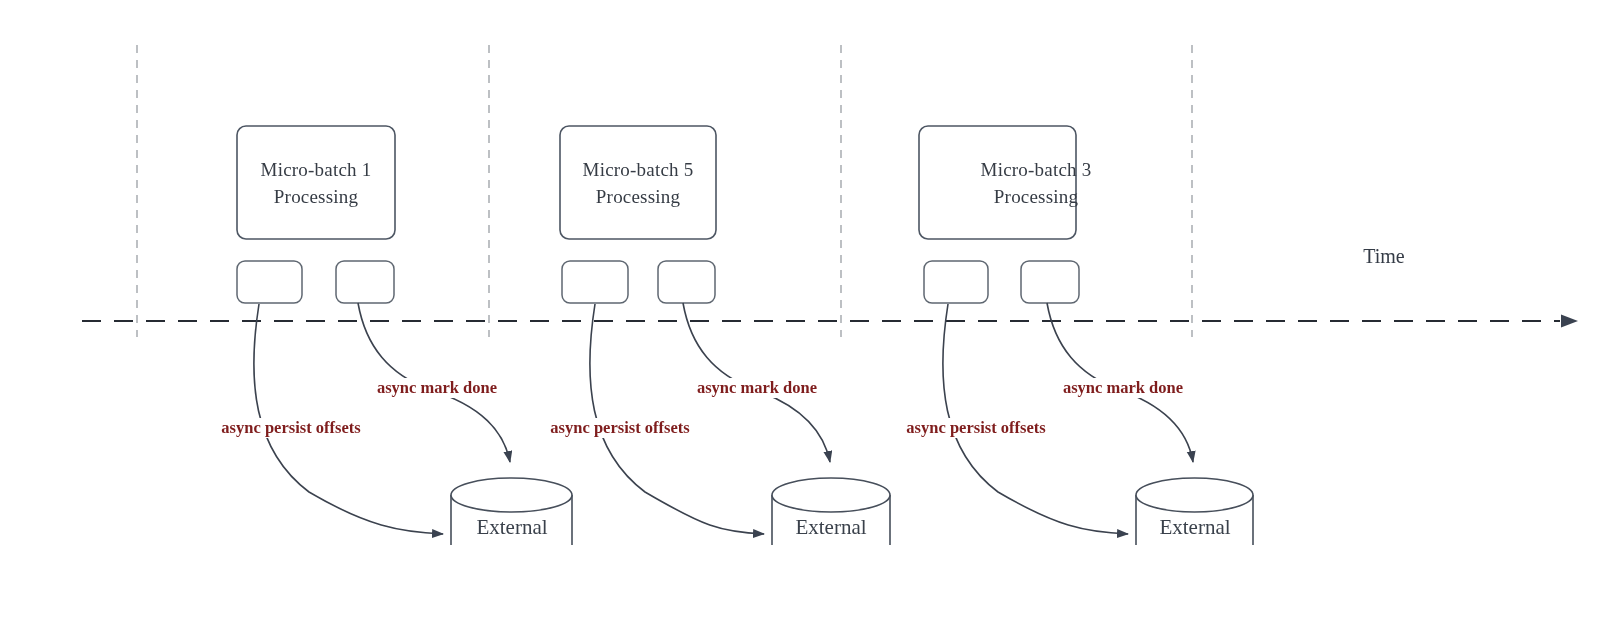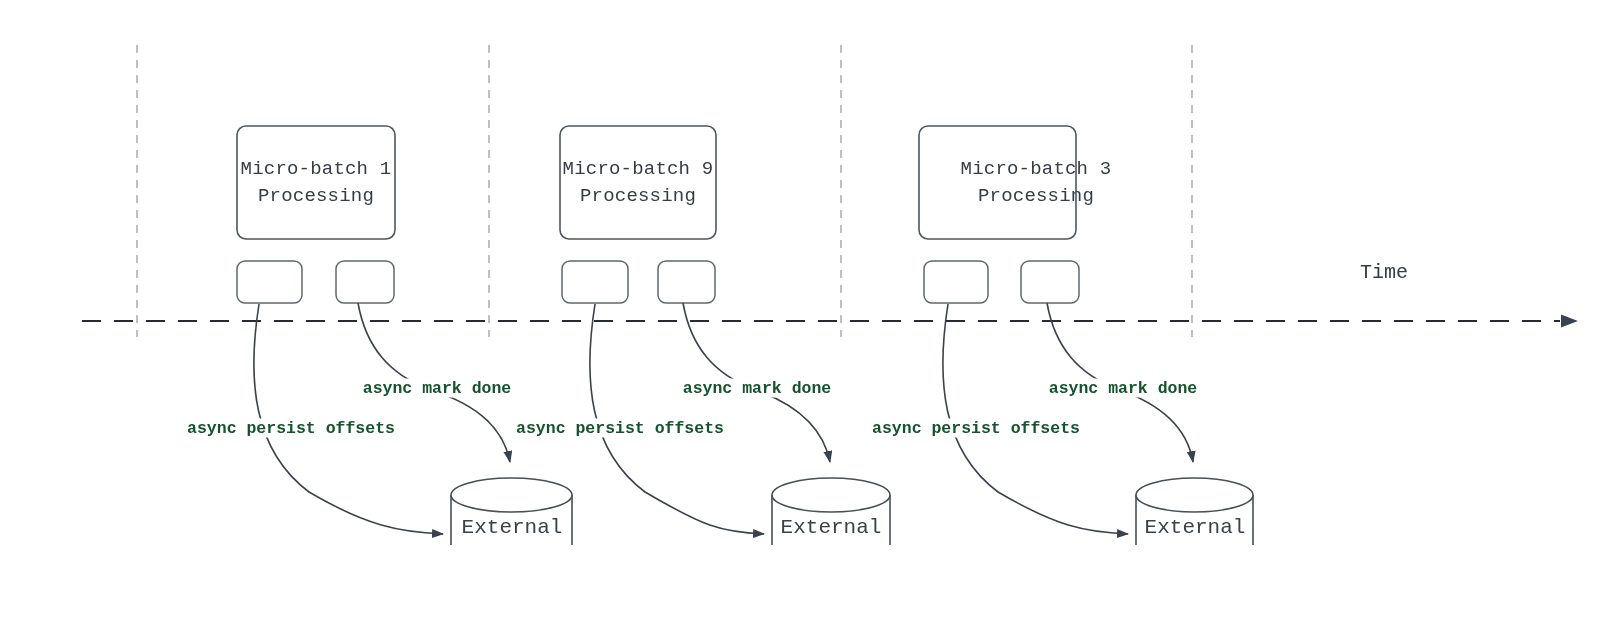--- a/index.html
+++ b/index.html
@@ -1,34 +1,34 @@
 <!DOCTYPE html>
 <html><head>
 <meta charset="utf-8">
 <style>
   html,body{margin:0;padding:0;background:#ffffff;}
   .canvas{
     position:relative;
     width:1600px;height:545px;
     background:#ffffff;
-    font-family:Liberation Mono, monospace;
+    font-family:Liberation Serif, serif;
     overflow:hidden;
   }
   .canvas svg{position:absolute;left:0;top:0;}
   .overlay{position:absolute;transform:translate(-50%,-50%);text-align:center;}
   .box-label{
     font-size:19px;line-height:27px;color:#363c45;
     white-space:pre-line;letter-spacing:.2px;
   }
   .storage-label{
     font-size:21px;line-height:27px;color:#3a414b;
     white-space:pre-line;
   }
   .annot{
-    font-size:16.5px;font-weight:bold;color:#14532d;
+    font-size:16.5px;font-weight:bold;color:#7f1d1d;
     background:#ffffff;padding:0 3px;white-space:nowrap;
   }
   .time-label{font-size:20px;color:#343b46;}
 </style>
 </head>
 <body>
 
 <div class="canvas">
 
   <svg width="1600" height="642" viewBox="0 0 1600 642">
@@ -66,34 +66,34 @@
     <rect x="924" y="261" width="64" height="42" rx="8" fill="#ffffff" stroke="#5f6771" stroke-width="1.5"></rect>
     <rect x="1021" y="261" width="58" height="42" rx="8" fill="#ffffff" stroke="#5f6771" stroke-width="1.5"></rect>
     <path d="M948,304 C936,380 942,450 998,492 C1056,526 1084,532 1128,534" fill="none" stroke="#3b424e" stroke-width="1.6" marker-end="url(#arrowhead)"></path>
     <path d="M1047,303 C1055,348 1079,374 1117,389 C1167,406 1188,432 1193,462" fill="none" stroke="#3b424e" stroke-width="1.6" marker-end="url(#arrowhead)"></path>
     <path d="M1136,495 L1136,574 A58.5,17 0 0 0 1253,574 L1253,495" fill="#ffffff" stroke="#474f5b" stroke-width="1.6"></path>
     <ellipse cx="1194.5" cy="495" rx="58.5" ry="17" fill="#ffffff" stroke="#474f5b" stroke-width="1.6"></ellipse>
   </svg>
 
   <div class="overlay box-label" style="left:316px;top:183px;">Micro-batch 1
 Processing</div>
-  <div class="overlay box-label" style="left:638px;top:183px;">Micro-batch 9
+  <div class="overlay box-label" style="left:638px;top:183px;">Micro-batch 5
 Processing</div>
   <div class="overlay box-label" style="left:1036px;top:183px;">Micro-batch 3
 Processing</div>
 
   <div class="overlay annot" style="left:291px;top:428px;">async persist offsets</div>
   <div class="overlay annot" style="left:620px;top:428px;">async persist offsets</div>
   <div class="overlay annot" style="left:976px;top:428px;">async persist offsets</div>
 
   <div class="overlay annot" style="left:437px;top:388px;">async mark done</div>
   <div class="overlay annot" style="left:757px;top:388px;">async mark done</div>
   <div class="overlay annot" style="left:1123px;top:388px;">async mark done</div>
 
   <div class="overlay storage-label" style="left:512px;top:541px;">External
 storage</div>
   <div class="overlay storage-label" style="left:831px;top:541px;">External
 storage</div>
   <div class="overlay storage-label" style="left:1195px;top:541px;">External
 storage</div>
 
-  <div class="overlay time-label" style="left:1384px;top:272px;">Time</div>
+  <div class="overlay time-label" style="left:1384px;top:256px;">Time</div>
 </div>
 
 </body></html>

